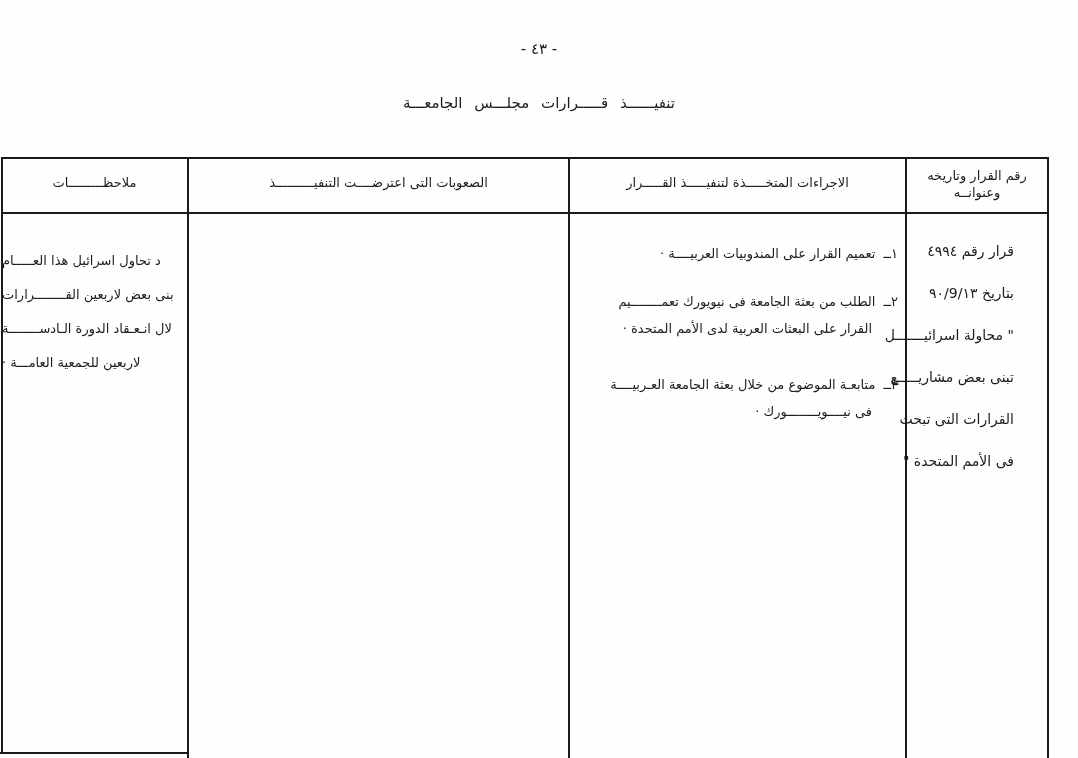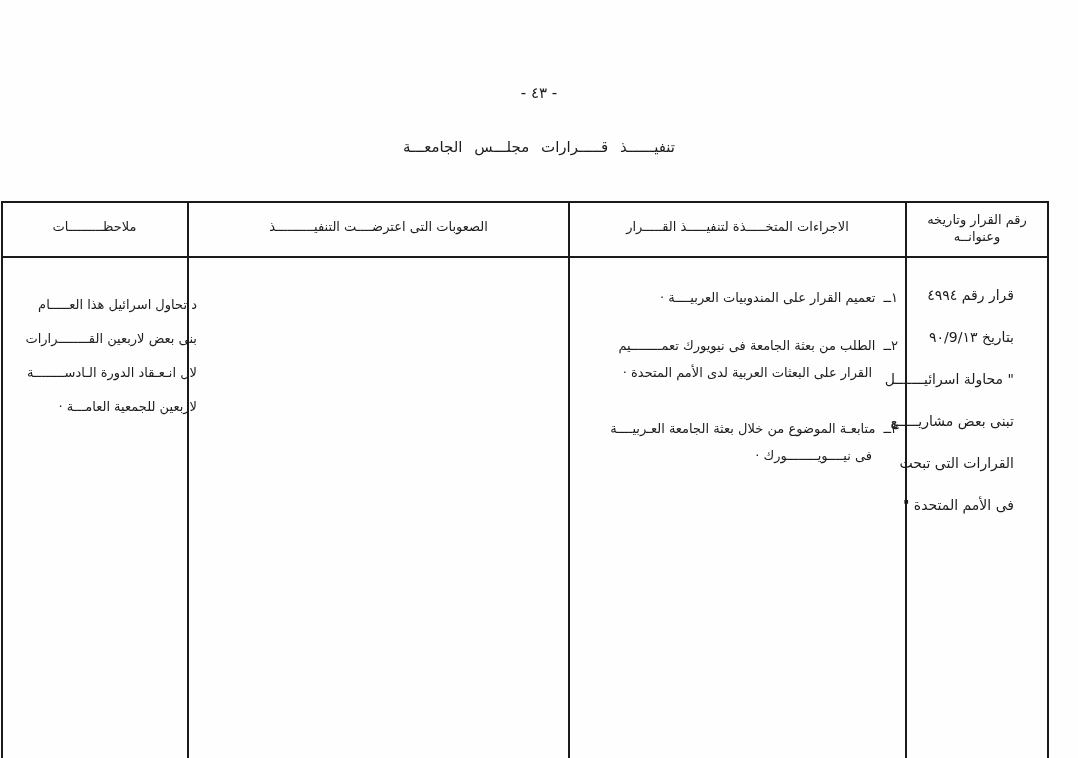--- a/index.html
+++ b/index.html
@@ -4,21 +4,21 @@
 <style>
   * { margin: 0; padding: 0; box-sizing: border-box; }
   html, body { width: 1078px; height: 758px; }
   body {
     position: relative;
     background: #fefefe;
     font-family: "DejaVu Sans", sans-serif;
     color: #1c1c1c;
     overflow: hidden;
   }
-  .abs { position: absolute; margin-top: 44px; }
+  .abs { position: absolute; }
 
   
   .page-number {
     top: 40px; left: 0; width: 1078px;
     text-align: center;
     font-size: 15px;
     letter-spacing: 2px;
     direction: ltr;
   }
   .page-title {
@@ -78,22 +78,22 @@
   .proc-cont { padding-right: 26px; }
 
   
   .difficulties-body {
     left: 190px; top: 230px; width: 377px; height: 520px;
     direction: rtl;
   }
 
   
   .notes-body {
-    left: 14px; top: 244px; width: 184px;
-    direction: rtl; text-align: right;
+    left: 2px; top: 244px; width: 184px;
+    direction: rtl; text-align: left;
     font-size: 13px; line-height: 34px;
     white-space: nowrap; overflow: hidden;
   }
   .note-line { padding-right: 1px; }
 </style>
 </head>
 <body>
 
 <div class="abs page-number">- ٤٣ -</div>
 <div class="abs page-title">تنفيــــــذ قـــــرارات مجلـــس الجامعـــة</div>

